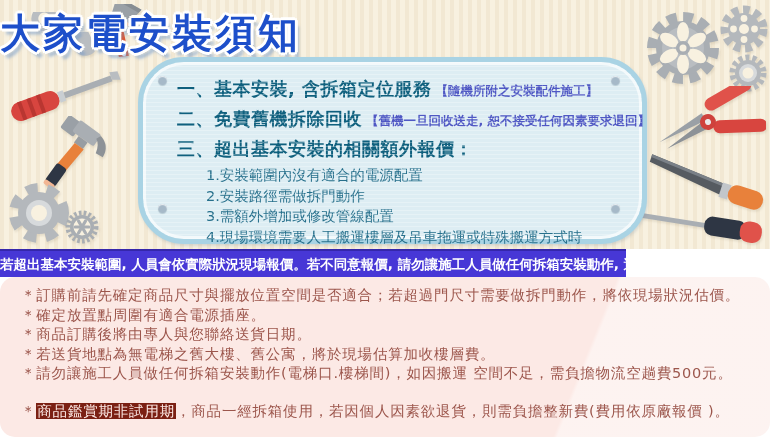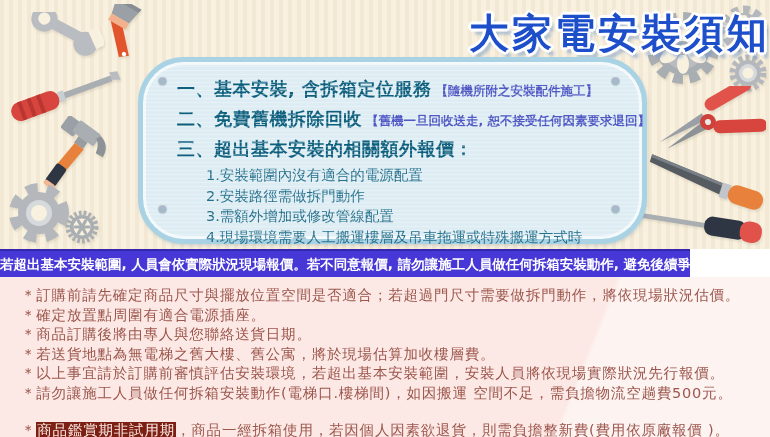--- a/index.html
+++ b/index.html
@@ -9,21 +9,21 @@
     --box-border:#a9d3e4; --box-fill:#ddedf3; --bg-cream:#f8f1e0; --bg-stripe:#f2e8d3;
   }
   *{margin:0;padding:0;box-sizing:border-box;}
   html,body{width:770px;height:437px;overflow:hidden;}
   body{font-family:"DejaVu Sans","Liberation Sans",sans-serif;position:relative;background:#fff;}
 
   .top{position:absolute;left:0;top:0;width:770px;height:249px;
     background:repeating-linear-gradient(90deg,var(--bg-stripe) 0 4px,var(--bg-cream) 4px 9px);}
   .tool{position:absolute;filter:drop-shadow(1px 2px 1px rgba(90,70,40,.12));}
 
-  .title{position:absolute;top:6px;left:0;width:770px;text-align:right;
+  .title{position:absolute;top:6px;left:0;width:770px;text-align:left;
     font-size:40px;font-weight:bold;letter-spacing:3px;color:var(--title-blue);
     text-shadow:-2px -2px 0 #fff,2px -2px 0 #fff,-2px 2px 0 #fff,2px 2px 0 #fff,
       -3px 0 0 #fff,3px 0 0 #fff,0 -3px 0 #fff,0 3px 0 #fff,4px 6px 3px rgba(110,150,200,.55);}
 
   .nbox{position:absolute;left:138px;top:57px;width:509px;height:187px;
     background:var(--box-fill);border:5px solid var(--box-border);border-radius:46px;
     box-shadow:inset 0 0 0 3px rgba(255,255,255,.65),1px 2px 3px rgba(120,140,160,.25);
     padding:13px 10px 0 34px;}
   .nbox::before{content:"";position:absolute;inset:0;border-radius:40px;
     background:repeating-linear-gradient(0deg,rgba(255,255,255,.28) 0 1px,rgba(0,0,0,0) 1px 4px);
@@ -32,27 +32,27 @@
     box-shadow:inset 0 1px 1px rgba(255,255,255,.8),0 1px 1px rgba(70,100,120,.25);}
   .s-tl{left:15px;top:14px;} .s-tr{right:22px;top:14px;}
   .s-bl{left:15px;bottom:26px;} .s-br{right:22px;bottom:26px;}
 
   .item{line-height:28px;white-space:nowrap;}
   .item-label{font-size:18px;font-weight:bold;color:var(--item-teal);letter-spacing:.5px;}
   .item-note{font-size:12.5px;font-weight:bold;color:var(--bracket-indigo);margin-left:4px;}
   .subs{margin-left:29px;margin-top:1px;}
   .sub{font-size:14.5px;line-height:20.5px;color:var(--subitem-teal);white-space:nowrap;}
 
-  .banner{position:absolute;left:0;top:249px;width:690px;height:28px;
+  .banner{position:absolute;left:0;top:249px;width:626px;height:28px;
     background:var(--banner-bg);border-top:2px solid rgba(30,20,120,.45);
     color:var(--banner-text);font-size:13.5px;font-weight:bold;text-align:center;
     line-height:26px;white-space:nowrap;}
 
   .notes{position:absolute;left:0;top:277px;width:770px;height:160px;background:var(--pink-bg);
-    padding:9px 0 0 21px;}
+    padding:9px 0 0 21px;border-radius:15px;}
   .notes::after{content:"";position:absolute;inset:0;
     background:linear-gradient(112deg,rgba(255,255,255,0) 74%,rgba(255,255,255,.45) 74.5%);
     pointer-events:none;}
   .note{font-size:14.5px;line-height:19.5px;letter-spacing:.8px;color:var(--note-red);
     white-space:nowrap;position:relative;z-index:1;}
   .note-last{margin-top:18px;}
   .hl{background:var(--hl-bg);color:var(--hl-text);padding:0 1px;}
 </style>
 </head>
 <body>
@@ -213,18 +213,17 @@
 
 <div class="banner">
   <span>若超出基本安裝範圍, 人員會依實際狀況現場報價。若不同意報價, 請勿讓施工人員做任何拆箱安裝動作, 避免後續爭議。</span>
 </div>
 
 <div class="notes">
   <div class="note">＊訂購前請先確定商品尺寸與擺放位置空間是否適合；若超過門尺寸需要做拆門動作，將依現場狀況估價。</div>
   <div class="note">＊確定放置點周圍有適合電源插座。</div>
   <div class="note">＊商品訂購後將由專人與您聯絡送貨日期。</div>
   <div class="note">＊若送貨地點為無電梯之舊大樓、舊公寓，將於現場估算加收樓層費。</div>
-  <div class="note">＊以上事宜請於訂購前審慎評估安裝環境，若超出基本安裝範圍，安裝人員將依現場實際狀況先行報價。</div>
   <div class="note">＊請勿讓施工人員做任何拆箱安裝動作(電梯口.樓梯間)，如因搬運 空間不足，需負擔物流空趟費500元。</div>
   <div class="note note-last">
     <span>＊</span><span class="hl">商品鑑賞期非試用期</span><span>，商品一經拆箱使用，若因個人因素欲退貨，則需負擔整新費(費用依原廠報價 )。</span>
   </div>
 </div>
 
 </body></html>

